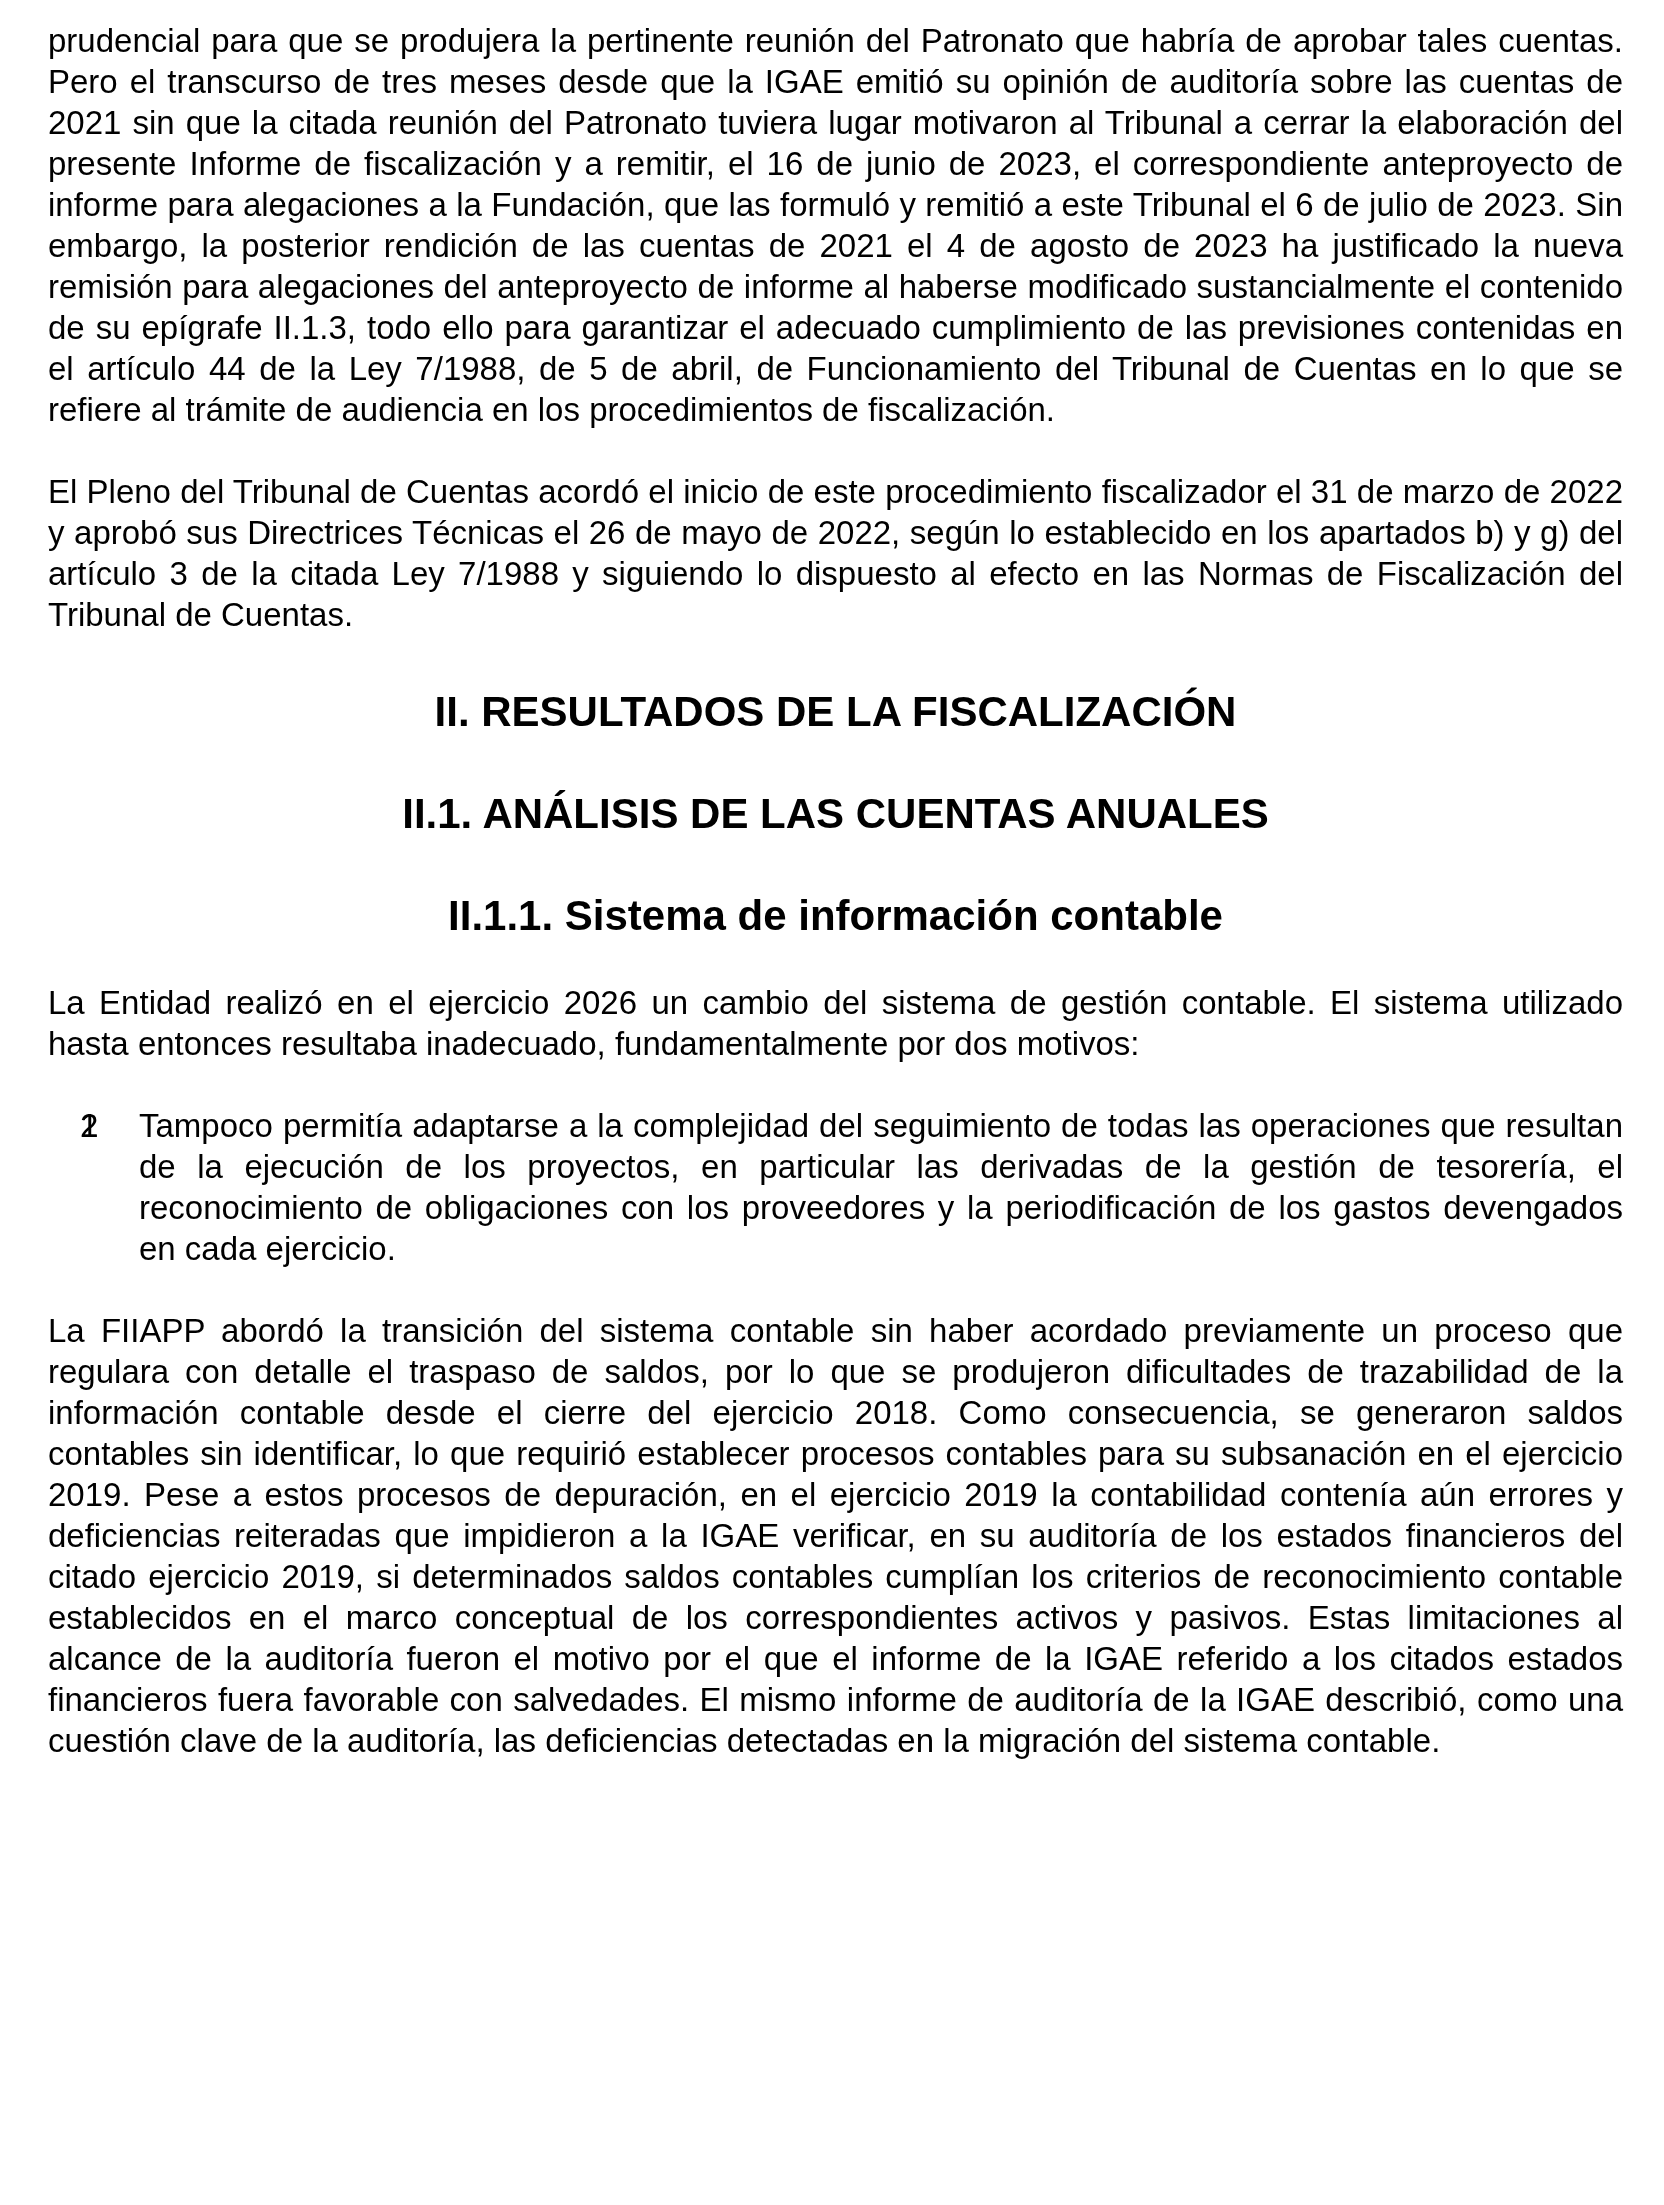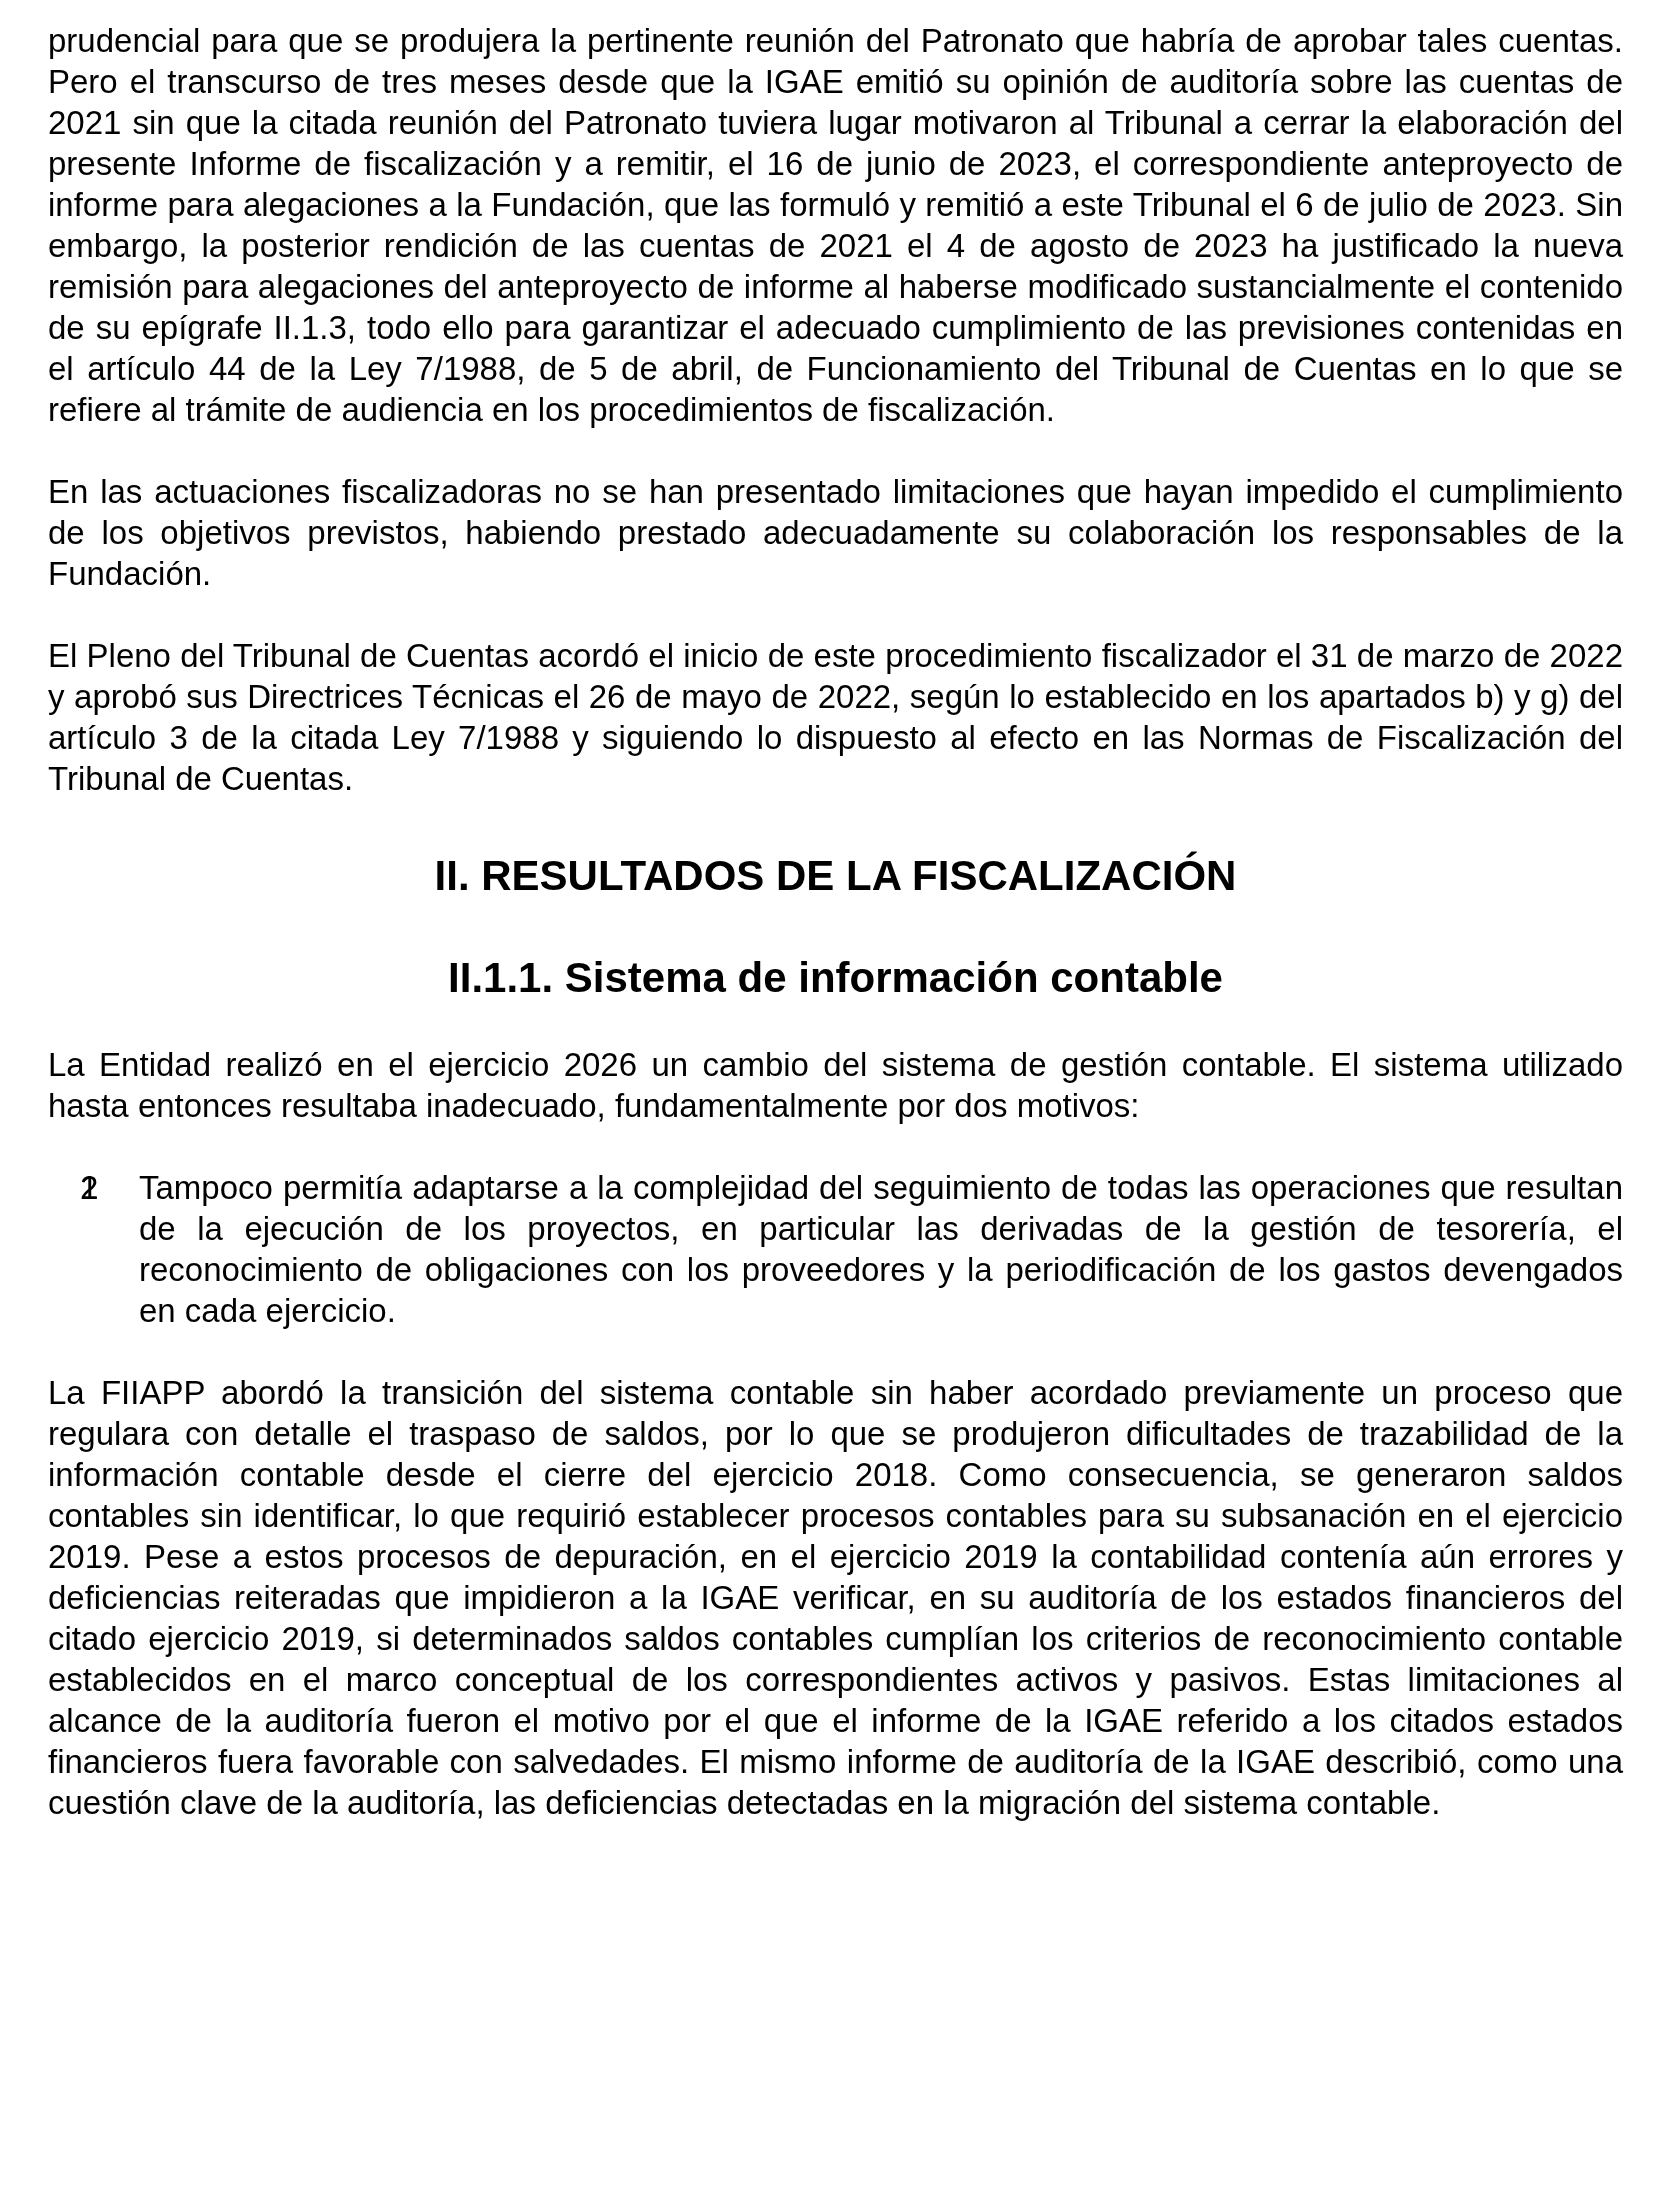--- a/index.html
+++ b/index.html
@@ -56,26 +56,26 @@
     margin-bottom: 9px;
   }
 </style>
 </head>
 <body>
 
 <div class="page">
 
   <p class="body-text">prudencial para que se produjera la pertinente reunión del Patronato que habría de aprobar tales cuentas. Pero el transcurso de tres meses desde que la IGAE emitió su opinión de auditoría sobre las cuentas de 2021 sin que la citada reunión del Patronato tuviera lugar motivaron al Tribunal a cerrar la elaboración del presente Informe de fiscalización y a remitir, el 16 de junio de 2023, el correspondiente anteproyecto de informe para alegaciones a la Fundación, que las formuló y remitió a este Tribunal el 6 de julio de 2023. Sin embargo, la posterior rendición de las cuentas de 2021 el 4 de agosto de 2023 ha justificado la nueva remisión para alegaciones del anteproyecto de informe al haberse modificado sustancialmente el contenido de su epígrafe II.1.3, todo ello para garantizar el adecuado cumplimiento de las previsiones contenidas en el artículo 44 de la Ley 7/1988, de 5 de abril, de Funcionamiento del Tribunal de Cuentas en lo que se refiere al trámite de audiencia en los procedimientos de fiscalización.</p>
 
-  <p class="body-text">En las actuaciones fiscalizadoras no se han presentado limitaciones que hayan impedido el cumplimiento de los objetivos previstos, habiendo prestado adecuadamente su colaboración los responsables de la Fundación.</p>
 
   <p class="body-text">El Pleno del Tribunal de Cuentas acordó el inicio de este procedimiento fiscalizador el 31 de marzo de 2022 y aprobó sus Directrices Técnicas el 26 de mayo de 2022, según lo establecido en los apartados b) y g) del artículo 3 de la citada Ley 7/1988 y siguiendo lo dispuesto al efecto en las Normas de Fiscalización del Tribunal de Cuentas.</p>
 
   <div class="heading">II. RESULTADOS DE LA FISCALIZACIÓN</div>
 
+  <div class="heading">II.1. ANÁLISIS DE LAS CUENTAS ANUALES</div>
 
   <div class="heading">II.1.1. Sistema de información contable</div>
 
   <p class="body-text">La Entidad realizó en el ejercicio 2026 un cambio del sistema de gestión contable. El sistema utilizado hasta entonces resultaba inadecuado, fundamentalmente por dos motivos:</p>
 
   <div class="numbered-list">
 
     <div class="list-item">
       <span class="num">1</span>
     </div>

